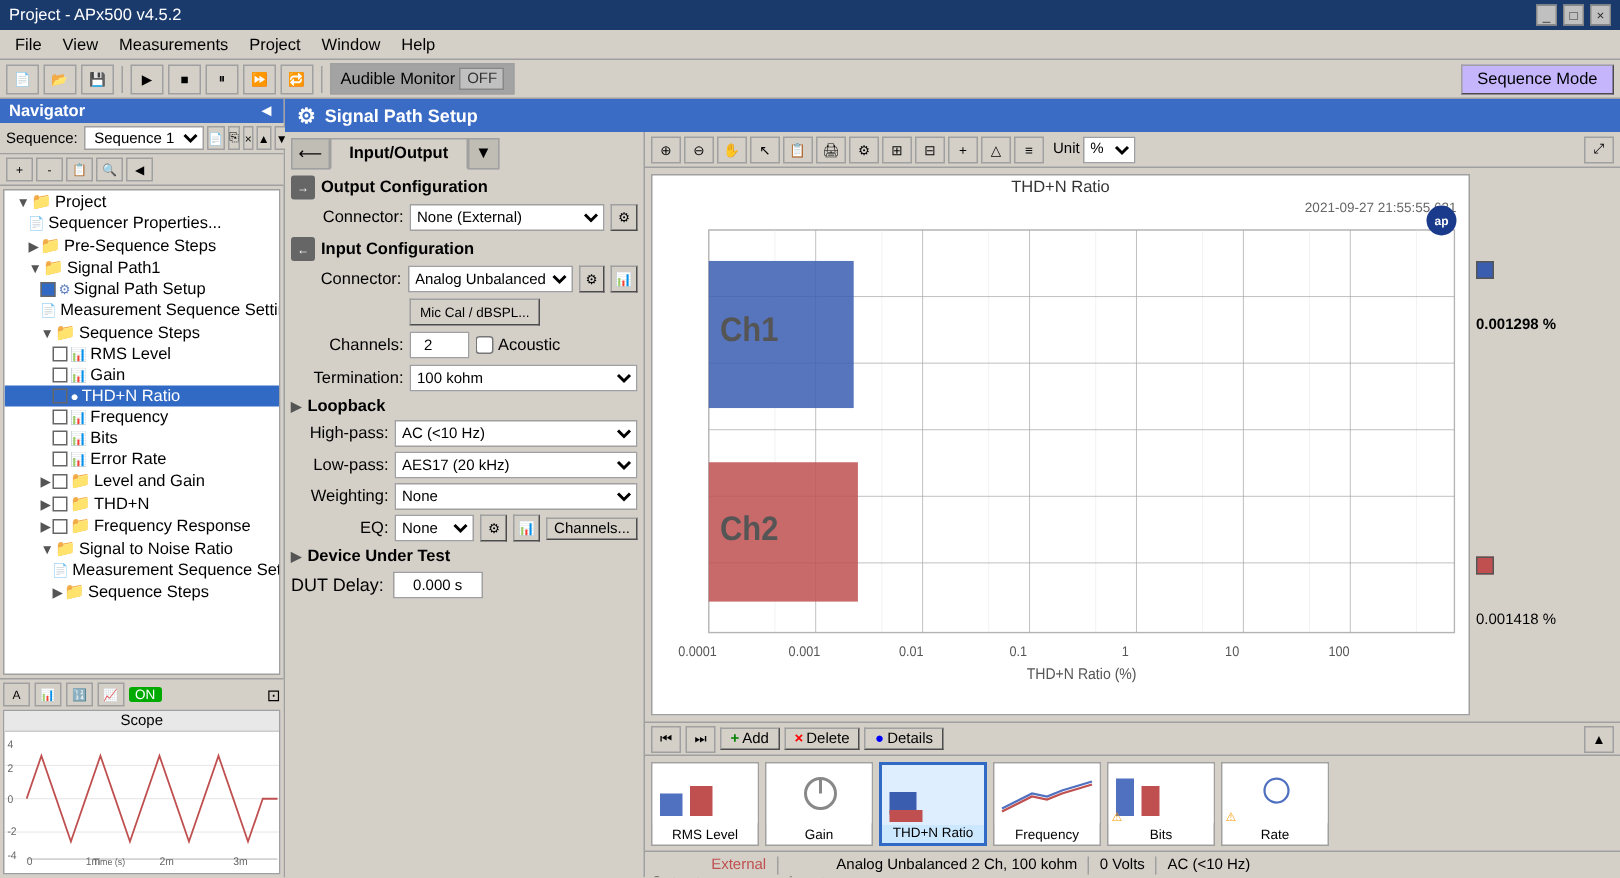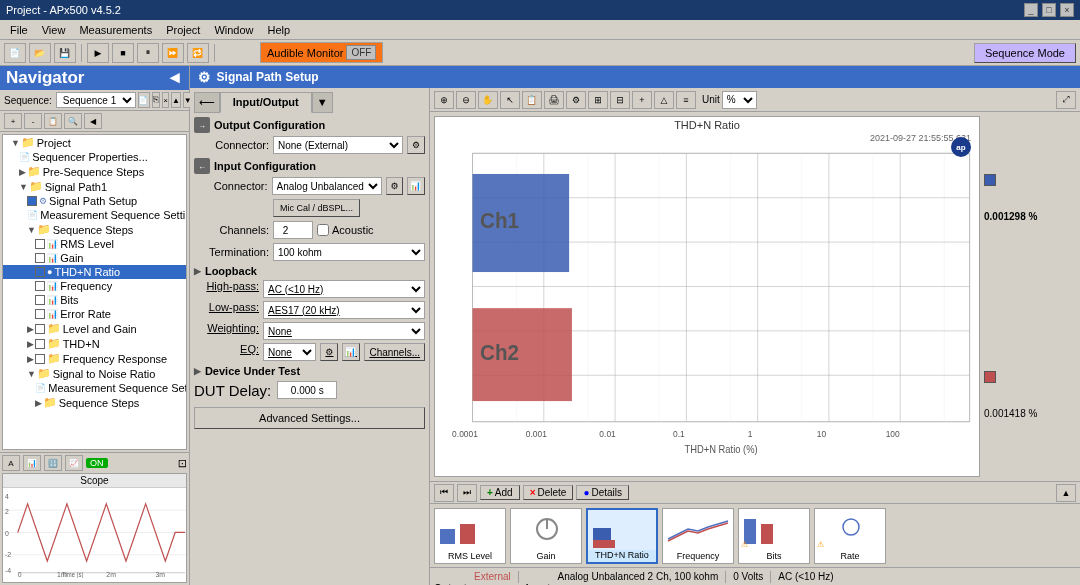--- a/index.html
+++ b/index.html
@@ -65,24 +65,23 @@
       background: #d4d0c8;
       border: 1px solid #a0a0a0;
       cursor: pointer;
       display: flex; align-items: center; justify-content: center;
       font-size: 9px;
     }
     .toolbar-separator { width: 1px; height: 18px; background: #a0a0a0; margin: 0 2px; }
     .audible-monitor {
       display: flex; align-items: center; gap: 3px;
       padding: 2px 6px;
-      background: #f97316;
-      border: 1px solid #a0a0a0;
-      font-size: 11px;
-      margin-left: 40px;
+      background: #a3a3a3;
+      border: 1px solid #a0a0a0;
+      font-size: 11px;
     }
     .toggle-off {
       background: #c0c0c0;
       border: 1px solid #888;
       padding: 1px 4px;
       font-size: 10px;
       color: #333;
     }
     .sequence-mode-btn {
       margin-left: auto;
@@ -105,21 +104,21 @@
       background: #d4d0c8;
       border-right: 1px solid #a0a0a0;
       display: flex;
       flex-direction: column;
       height: 100%;
     }
     #navigator-header {
       background: #3a6bc5;
       color: white;
       padding: 2px 6px;
-      font-size: 17px;
+      font-size: 11px;
       font-weight: bold;
       display: flex;
       justify-content: space-between;
       align-items: center;
     }
     #navigator-toolbar {
       display: flex;
       align-items: center;
       padding: 2px 4px;
       gap: 2px;
@@ -304,40 +303,40 @@
     .checkbox-label {
       display: flex;
       align-items: center;
       gap: 3px;
       font-size: 11px;
     }
     .checkbox-label input { width: 12px; height: 12px; }
 
     .filter-row {
       display: flex;
+      align-items: center;
       margin-bottom: 3px;
       gap: 4px;
-      text-decoration: underline;
     }
     .filter-label { width: 65px; font-size: 11px; text-align: right; }
     .filter-select {
       flex: 1;
       height: 18px;
       font-size: 10px;
       background: white;
       border: 1px solid #a0a0a0;
     }
 
     .dut-row {
       display: flex;
       align-items: center;
       gap: 6px;
       margin-top: 4px;
     }
-    .dut-label { font-size: 15px; }
+    .dut-label { font-size: 12px; }
     .dut-input {
       width: 60px;
       height: 18px;
       font-size: 10px;
       background: white;
       border: 1px solid #a0a0a0;
       text-align: center;
     }
 
     .advanced-btn {
@@ -850,21 +849,20 @@
         
         <div class="section-header">
           <span style="font-size:9px;color:#555">▶</span>
           <span>Device Under Test</span>
         </div>
         <div class="dut-row">
           <span class="dut-label">DUT Delay:</span>
           <input type="text" class="dut-input" value="0.000 s" style="">
         </div>
 
-        <button class="advanced-btn">Advanced Settings...</button>
       </div>
 
       <div id="chart-area">
 
         <div id="chart-toolbar">
           <div class="chart-btn">⊕</div>
           <div class="chart-btn">⊖</div>
           <div class="chart-btn">✋</div>
           <div class="chart-btn">↖</div>
           <div class="chart-btn">📋</div>

